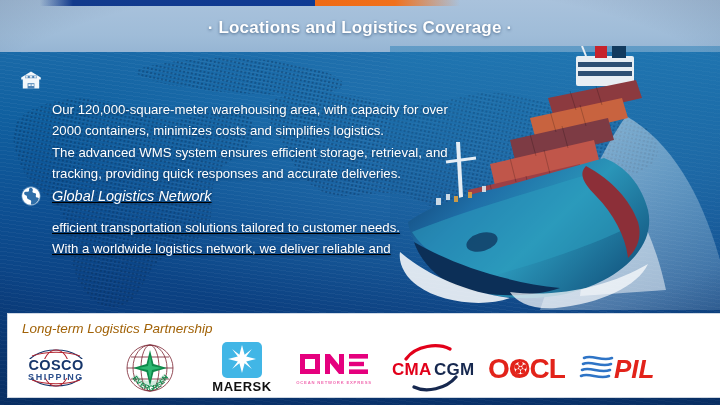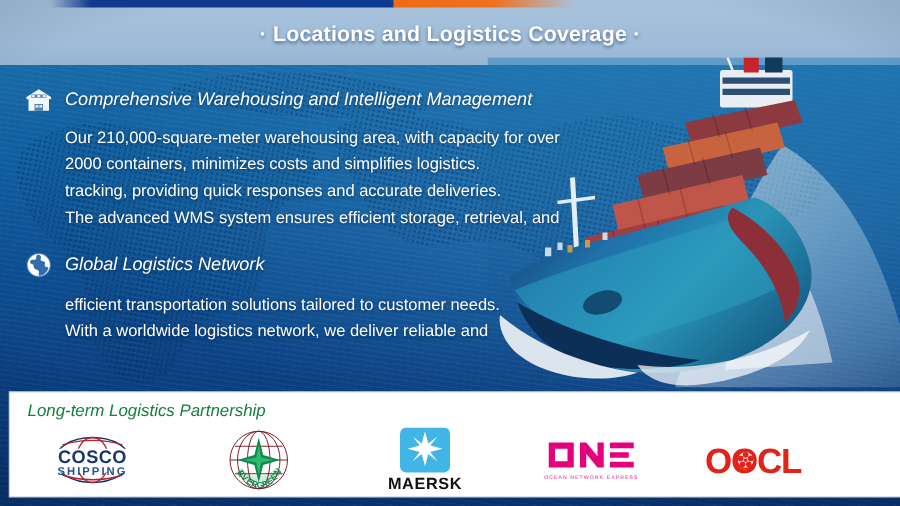--- a/index.html
+++ b/index.html
@@ -52,21 +52,21 @@
   .title {
     position:absolute; left:0; top:18px; width:720px;
     text-align:center; color:#fff;
     font-size:17px; font-weight:bold; letter-spacing:.2px;
     text-shadow:0 1px 3px rgba(8,40,80,.55);
   }
 
   
   .block { position:absolute; left:18px; }
   .block.b1 { top:68px; width:460px; }
-  .block.b2 { top:200px; width:440px; }
+  .block.b2 { top:184px; width:440px;text-decoration:underline; }
 
   .head-row { display:flex; align-items:center; gap:8px; }
   .icon-badge {
     width:26px; height:24px; flex:0 0 26px;
     display:flex; align-items:center; justify-content:center;
   }
   .head-text {
     font-style:italic; color:#ffffff; font-size:14.5px;
     text-shadow:0 1px 3px rgba(5,35,70,.6);
     white-space:nowrap;
@@ -83,21 +83,21 @@
   .ship-wrap { position:absolute; right:0; top:46px; width:330px; height:264px; }
 
   
   .partners {
     position:absolute; left:8px; top:314px; width:712px; height:83px;
     background:#ffffff;
     box-shadow:0 0 0 1px rgba(255,255,255,.8);
   }
   .partners-title {
     position:absolute; left:14px; top:7px;
-    font-style:italic; font-size:13.5px; color:#15803d;
+    font-style:italic; font-size:13.5px; color:#a16207;
   }
   .logo-row {
     position:absolute; left:0; top:27px; width:664px; height:54px;
     display:flex; align-items:center;
   }
   .logo-cell {
     flex:1 1 0; height:54px;
     display:flex; align-items:center; justify-content:center;
   }
   .sr { position:absolute; width:1px; height:1px; overflow:hidden; clip:rect(0 0 0 0); white-space:nowrap; }
@@ -228,27 +228,26 @@
           <path d="M2.2,8.6 L12,2.4 L21.8,8.6 L21.8,10.4 L20.2,10.4 L20.2,19.6 L3.8,19.6 L3.8,10.4 L2.2,10.4 Z" fill="#ffffff" opacity=".95"></path>
           <rect x="6" y="6.6" width="12" height="2.6" fill="#2f6ea8" opacity=".85"></rect>
           <rect x="6.4" y="7.1" width="2.4" height="1.6" fill="#ffffff" opacity=".9"></rect>
           <rect x="10.8" y="7.1" width="2.4" height="1.6" fill="#ffffff" opacity=".9"></rect>
           <rect x="15.2" y="7.1" width="2.4" height="1.6" fill="#ffffff" opacity=".9"></rect>
           <rect x="8.6" y="14.2" width="6.8" height="5.4" fill="#2f6ea8" opacity=".85"></rect>
           <rect x="9.4" y="15.2" width="2.3" height="1.8" fill="#ffffff" opacity=".95"></rect>
           <rect x="12.5" y="15.2" width="2.3" height="1.8" fill="#ffffff" opacity=".95"></rect>
         </svg>
       </span>
-      <span class="head-text">Comprehensive Warehousing and Intelligent Management</span>
     </div>
     <div class="body-text">
-      <span class="ln">Our 210,000-square-meter warehousing area, with capacity for over</span>
+      <span class="ln">Our 120,000-square-meter warehousing area, with capacity for over</span>
       <span class="ln">2000 containers, minimizes costs and simplifies logistics.</span>
+      <span class="ln">The advanced WMS system ensures efficient storage, retrieval, and</span>
       <span class="ln">tracking, providing quick responses and accurate deliveries.</span>
-      <span class="ln">The advanced WMS system ensures efficient storage, retrieval, and</span>
     </div>
   </div>
 
   <div class="block b2">
     <div class="head-row">
       <span class="icon-badge">
         <svg width="22" height="22" viewBox="0 0 22 22">
           <circle cx="11" cy="11" r="9.4" fill="#ffffff"></circle>
           <path d="M4.2,7.5 C6,6.2 7.6,7.4 8.6,6.4 C9.6,5.4 8.4,4.1 9.6,3.2 C10.6,2.4 12.4,3 12.8,4.4
                    C13.1,5.6 12,6.2 12.6,7.2 C13.2,8.2 15,7.6 15.8,8.6 C16.6,9.7 15.2,11 16,12
@@ -337,35 +336,56 @@
             <path d="M33,8 h5 l9,11 v-11 h5 v20 h-5 l-9,-11 v11 h-5 Z"></path>
             <rect x="57" y="8" width="19" height="4.6"></rect>
             <rect x="57" y="15.8" width="15" height="4.4"></rect>
             <rect x="57" y="23.4" width="19" height="4.6"></rect>
           </g>
           <text x="42" y="37.5" text-anchor="middle" font-family="'Liberation Sans',sans-serif" font-size="4.2" font-weight="bold" fill="#f06ab0" letter-spacing="0.8">OCEAN NETWORK EXPRESS</text>
         </svg>
         <span class="sr">ONE</span>
       </div>
 
+      <div class="logo-cell">
+        <svg width="104" height="50" viewBox="0 0 104 50">
+          <path d="M26,16 C36,2 58,0 70,6" fill="none" stroke="#e2001a" stroke-width="3.2" stroke-linecap="round"></path>
+          <path d="M34,44 C46,50 66,46 76,34" fill="none" stroke="#16284f" stroke-width="3.2" stroke-linecap="round"></path>
+          <text x="12" y="32" font-family="'Liberation Sans',sans-serif" font-size="17" font-weight="bold" fill="#e2001a" letter-spacing="0.3">CMA</text>
+          <text x="54" y="32" font-family="'Liberation Sans',sans-serif" font-size="17" font-weight="bold" fill="#16284f" letter-spacing="0.3">CGM</text>
+        </svg>
+        <span class="sr">CMA CGM</span>
+      </div>
 
       <div class="logo-cell">
         <svg width="92" height="40" viewBox="0 0 92 40">
           <text x="4" y="30" font-family="'Liberation Sans',sans-serif" font-size="28" font-weight="bold" fill="#e2231a" letter-spacing="-1">OOCL</text>
           <circle cx="36.5" cy="20" r="7.6" fill="#e2231a"></circle>
           <circle cx="36.5" cy="20" r="6.2" fill="#ffffff"></circle>
           <g fill="#e2231a" transform="translate(36.5,20)">
             <circle cx="0" cy="-4.2" r="2.3"></circle>
             <circle cx="4" cy="-1.3" r="2.3"></circle>
             <circle cx="2.5" cy="3.4" r="2.3"></circle>
             <circle cx="-2.5" cy="3.4" r="2.3"></circle>
             <circle cx="-4" cy="-1.3" r="2.3"></circle>
             <circle cx="0" cy="0" r="1.5" fill="#e2231a"></circle>
           </g>
         </svg>
         <span class="sr">OOCL</span>
       </div>
 
+      <div class="logo-cell">
+        <svg width="96" height="40" viewBox="0 0 96 40">
+          <g stroke="#2e74c6" stroke-width="2.6" fill="none" stroke-linecap="round">
+            <path d="M8,10 C16,6 26,14 36,10"></path>
+            <path d="M7,16 C15,12 25,20 35,16"></path>
+            <path d="M6,22 C14,18 24,26 34,22"></path>
+            <path d="M5,28 C13,24 23,32 33,28"></path>
+          </g>
+          <text x="38" y="30" font-family="'Liberation Sans',sans-serif" font-size="26" font-weight="bold" font-style="italic" fill="#e2231a">PIL</text>
+        </svg>
+        <span class="sr">PIL</span>
+      </div>
 
     </div>
   </div>
 
 </div>
 
 </body></html>

